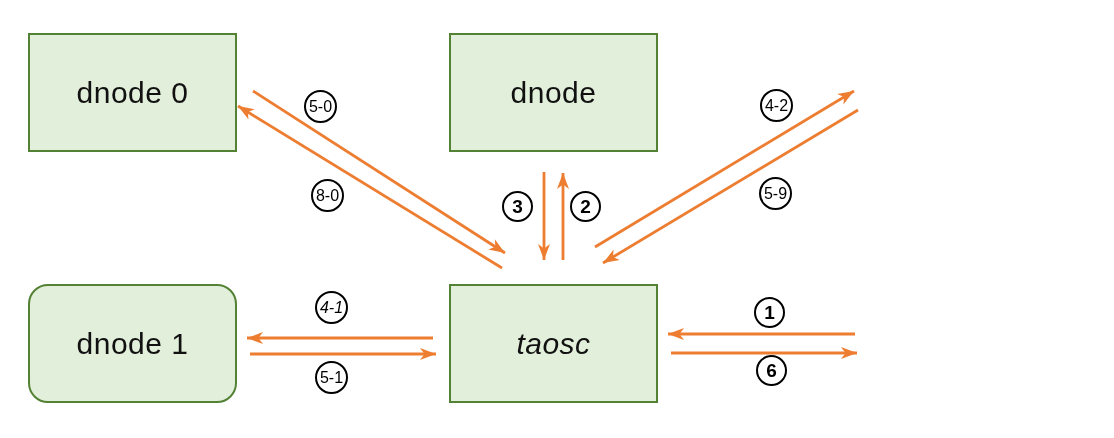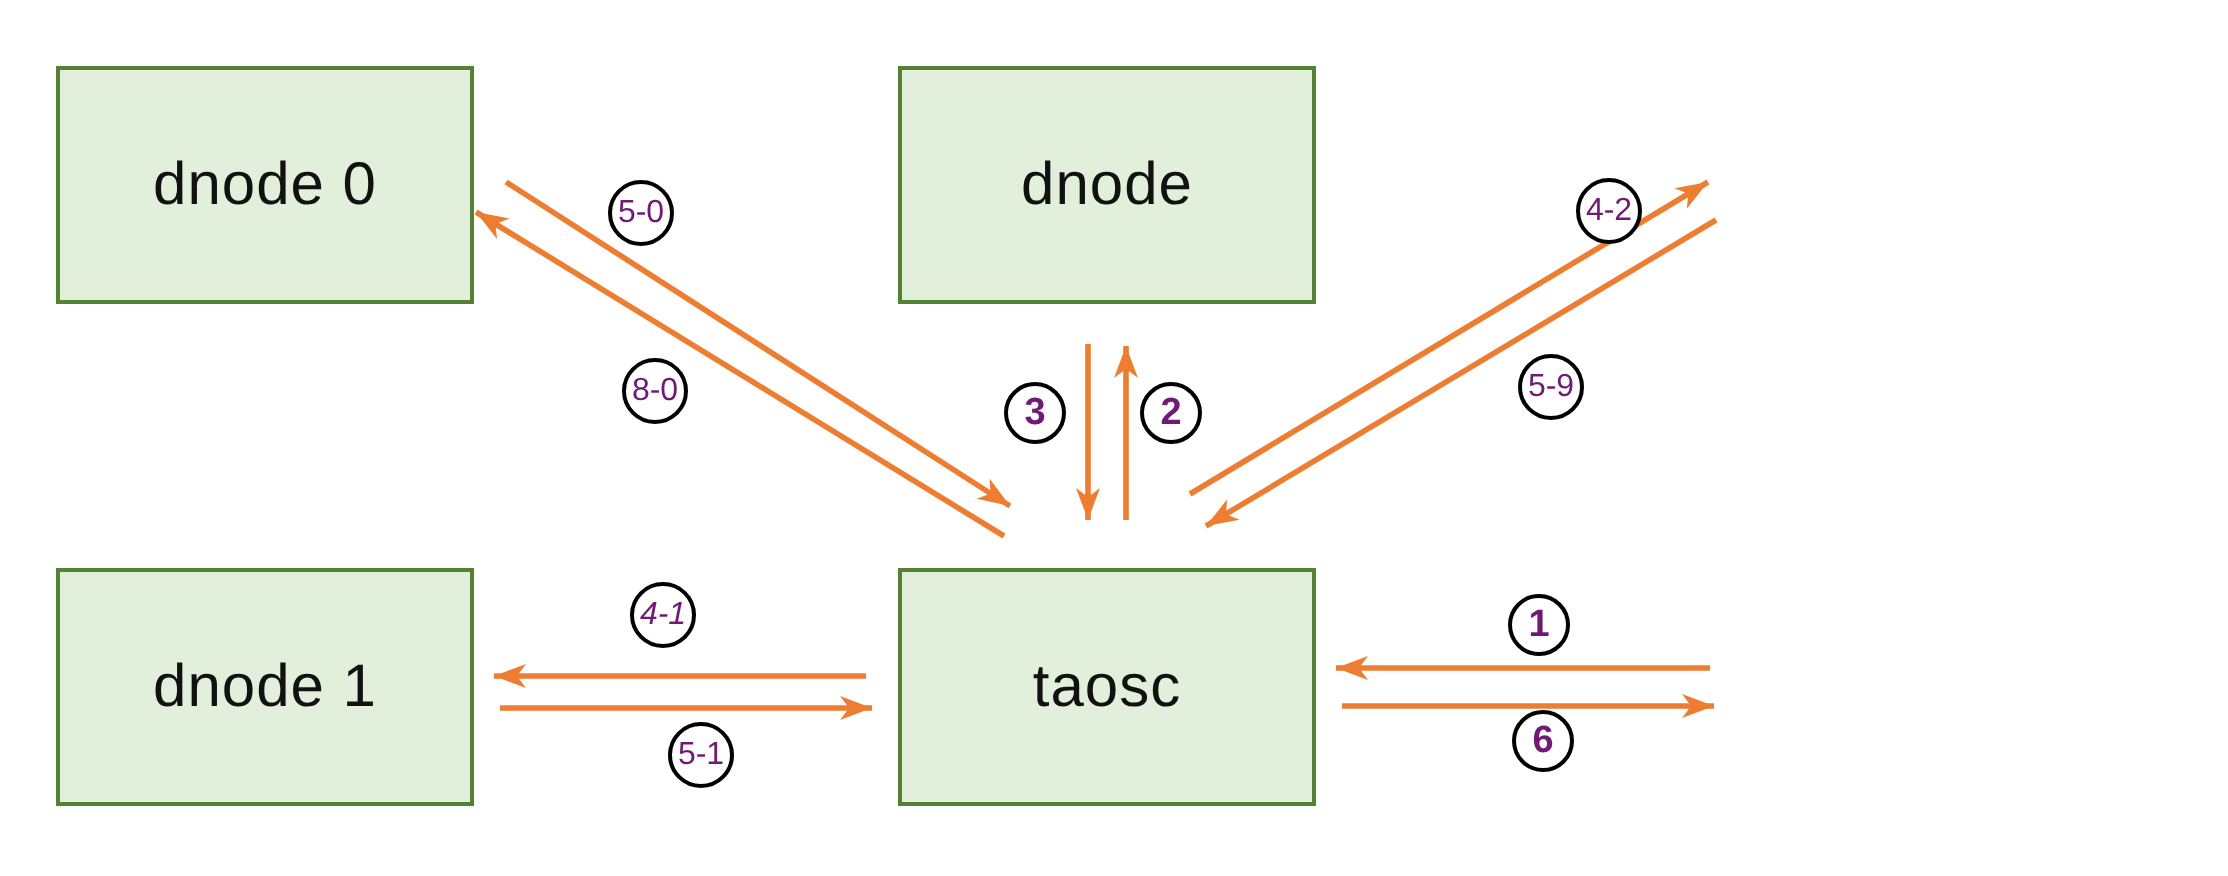--- a/index.html
+++ b/index.html
@@ -13,21 +13,21 @@
     position:absolute;width:209px;height:119px;box-sizing:border-box;
     background:var(--node-fill,#e2efda);
     border:2.5px solid var(--node-border,#548235);
     display:flex;align-items:center;justify-content:center;
     font-size:30px;color:#111;letter-spacing:0.5px;
   }
   .clabel{
     position:absolute;box-sizing:border-box;border-radius:50%;
     background:#fff;border:2px solid var(--label-border,#000);
     display:flex;align-items:center;justify-content:center;
-    width:33px;height:33px;font-size:16px;color:#701a75;
+    width:33px;height:33px;font-size:16px;color:#000000;
   }
   .clabel.digit{
     width:31px;height:31px;border-width:2.5px;
     font-size:19px;font-weight:bold;
   }
 </style>
 </head>
 <body>
 
 <div class="canvas">
@@ -45,27 +45,27 @@
     <line class="arrow-line" x1="595" y1="247" x2="854" y2="91" marker-end="url(#ah)"></line>
     <line class="arrow-line" x1="858" y1="110" x2="603" y2="263" marker-end="url(#ah)"></line>
     <line class="arrow-line" x1="433" y1="338" x2="247" y2="338" marker-end="url(#ah)"></line>
     <line class="arrow-line" x1="250" y1="354" x2="436" y2="354" marker-end="url(#ah)"></line>
     <line class="arrow-line" x1="855" y1="334" x2="668" y2="334" marker-end="url(#ah)"></line>
     <line class="arrow-line" x1="671" y1="353" x2="857" y2="353" marker-end="url(#ah)"></line>
   </svg>
 
   <div class="node" style="left:28px;top:33px;">dnode 0</div>
   <div class="node" style="left:449px;top:33px;">dnode</div>
-  <div class="node" style="left:28px;top:284px;">dnode 1</div>
-  <div class="node" style="left:449px;top:284px;">taosc</div>
+  <div class="node" style="left:28px;top:284px;border-radius:20px;">dnode 1</div>
+  <div class="node" style="left:449px;top:284px;font-style:italic;">taosc</div>
 
   <div class="clabel" style="left:304px;top:90px;">5-0</div>
   <div class="clabel" style="left:311px;top:179px;">8-0</div>
   <div class="clabel digit" style="left:502px;top:191px;">3</div>
   <div class="clabel digit" style="left:570px;top:191px;">2</div>
-  <div class="clabel" style="left:788px;top:89px;text-align:right;">4-2</div>
+  <div class="clabel" style="left:760px;top:89px;text-align:right;">4-2</div>
   <div class="clabel" style="left:759px;top:177px;">5-9</div>
   <div class="clabel" style="left:315px;top:291px;font-style:italic;">4-1</div>
-  <div class="clabel" style="left:315px;top:361px;margin-left:19px;">5-1</div>
+  <div class="clabel" style="left:315px;top:361px;">5-1</div>
   <div class="clabel digit" style="left:754px;top:297px;">1</div>
   <div class="clabel digit" style="left:756px;top:355px;">6</div>
 
 </div>
 
 </body></html>

